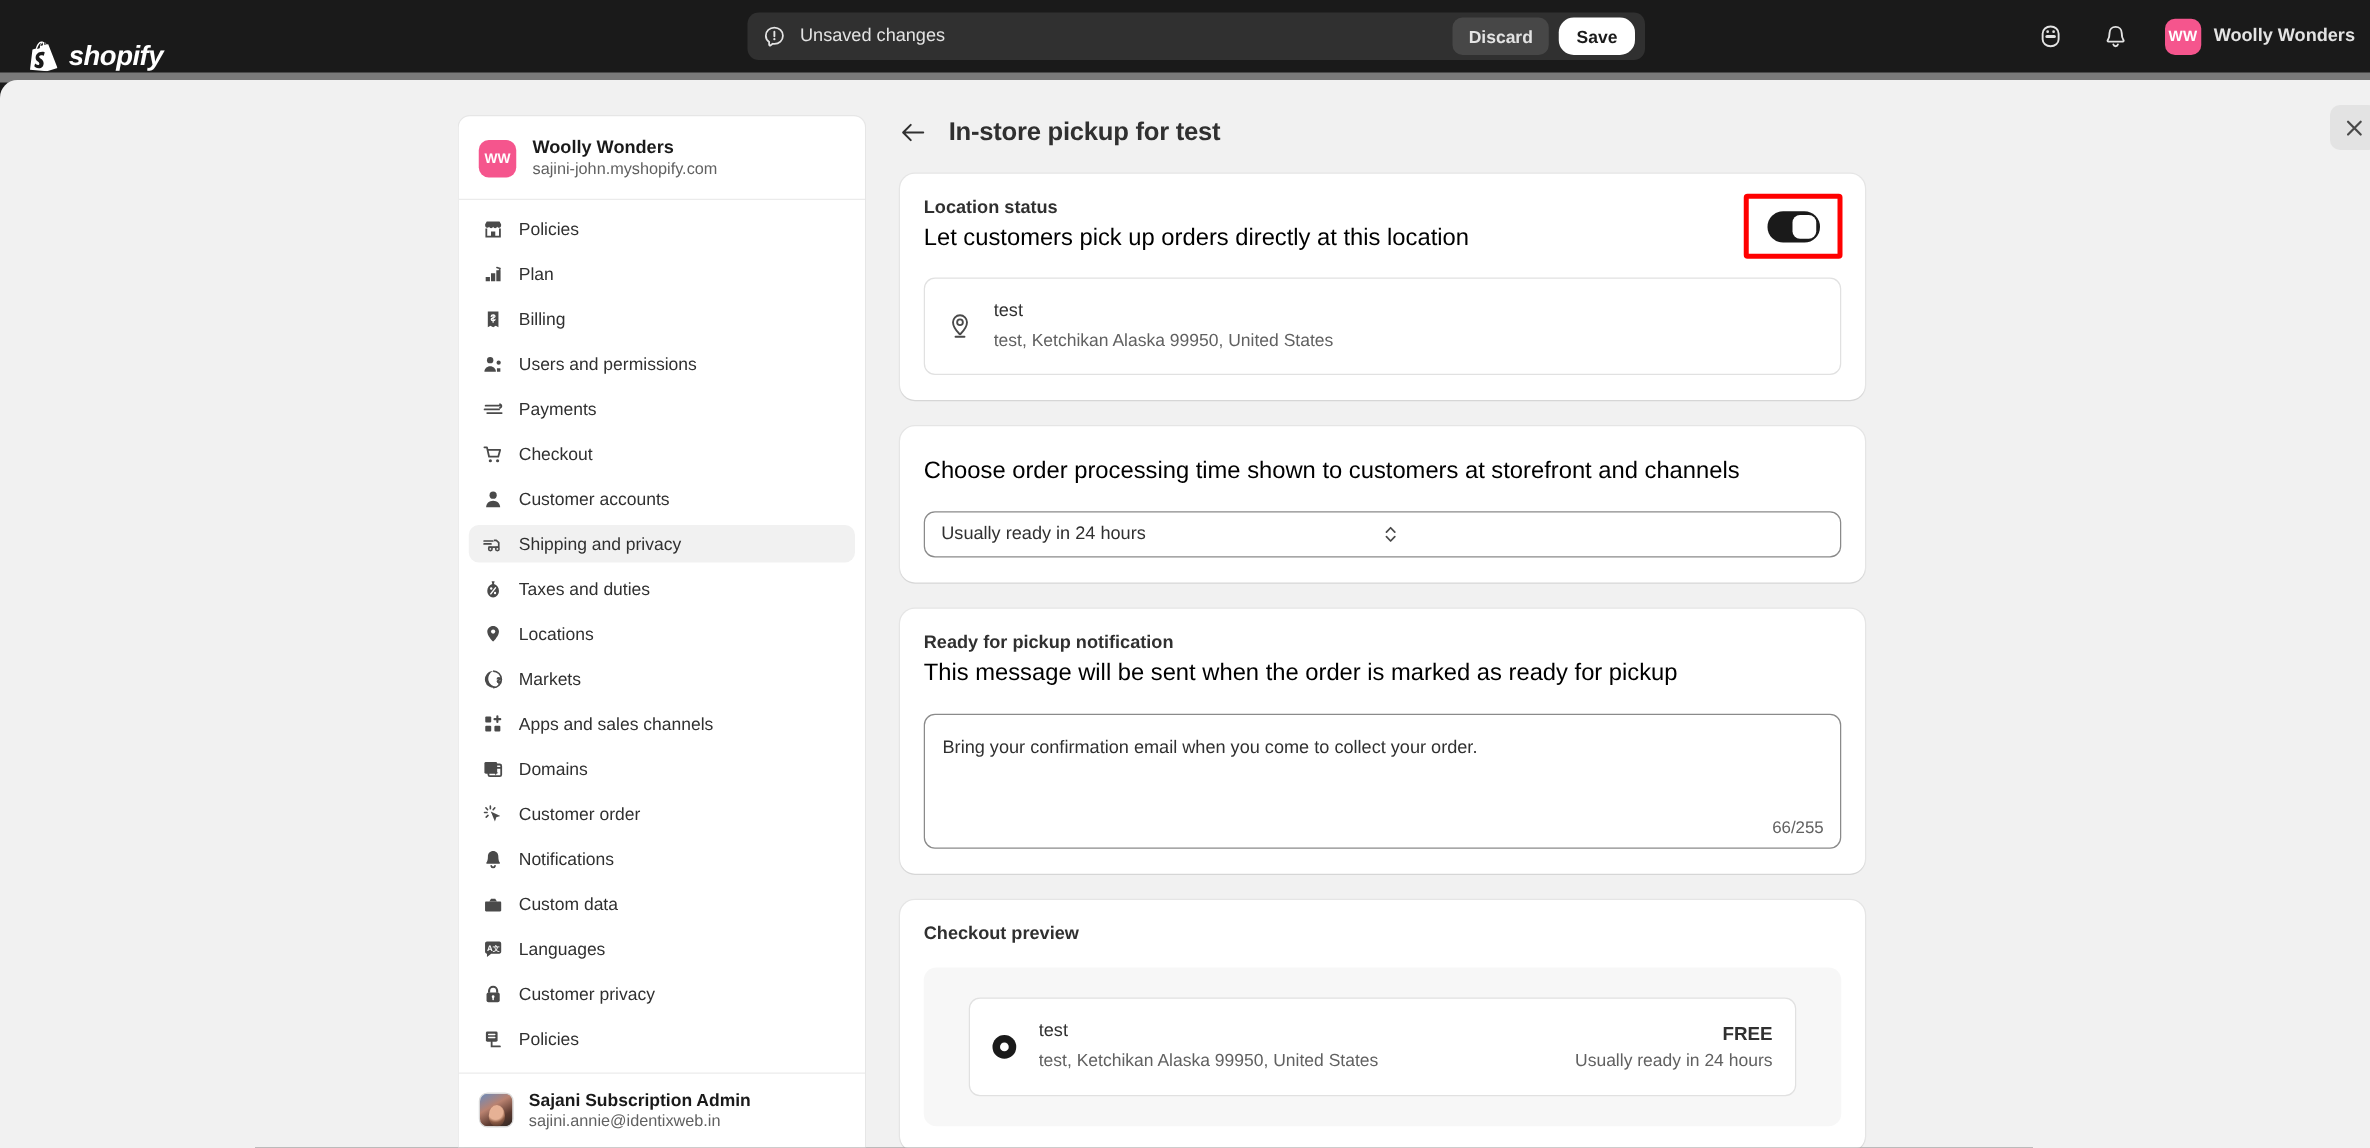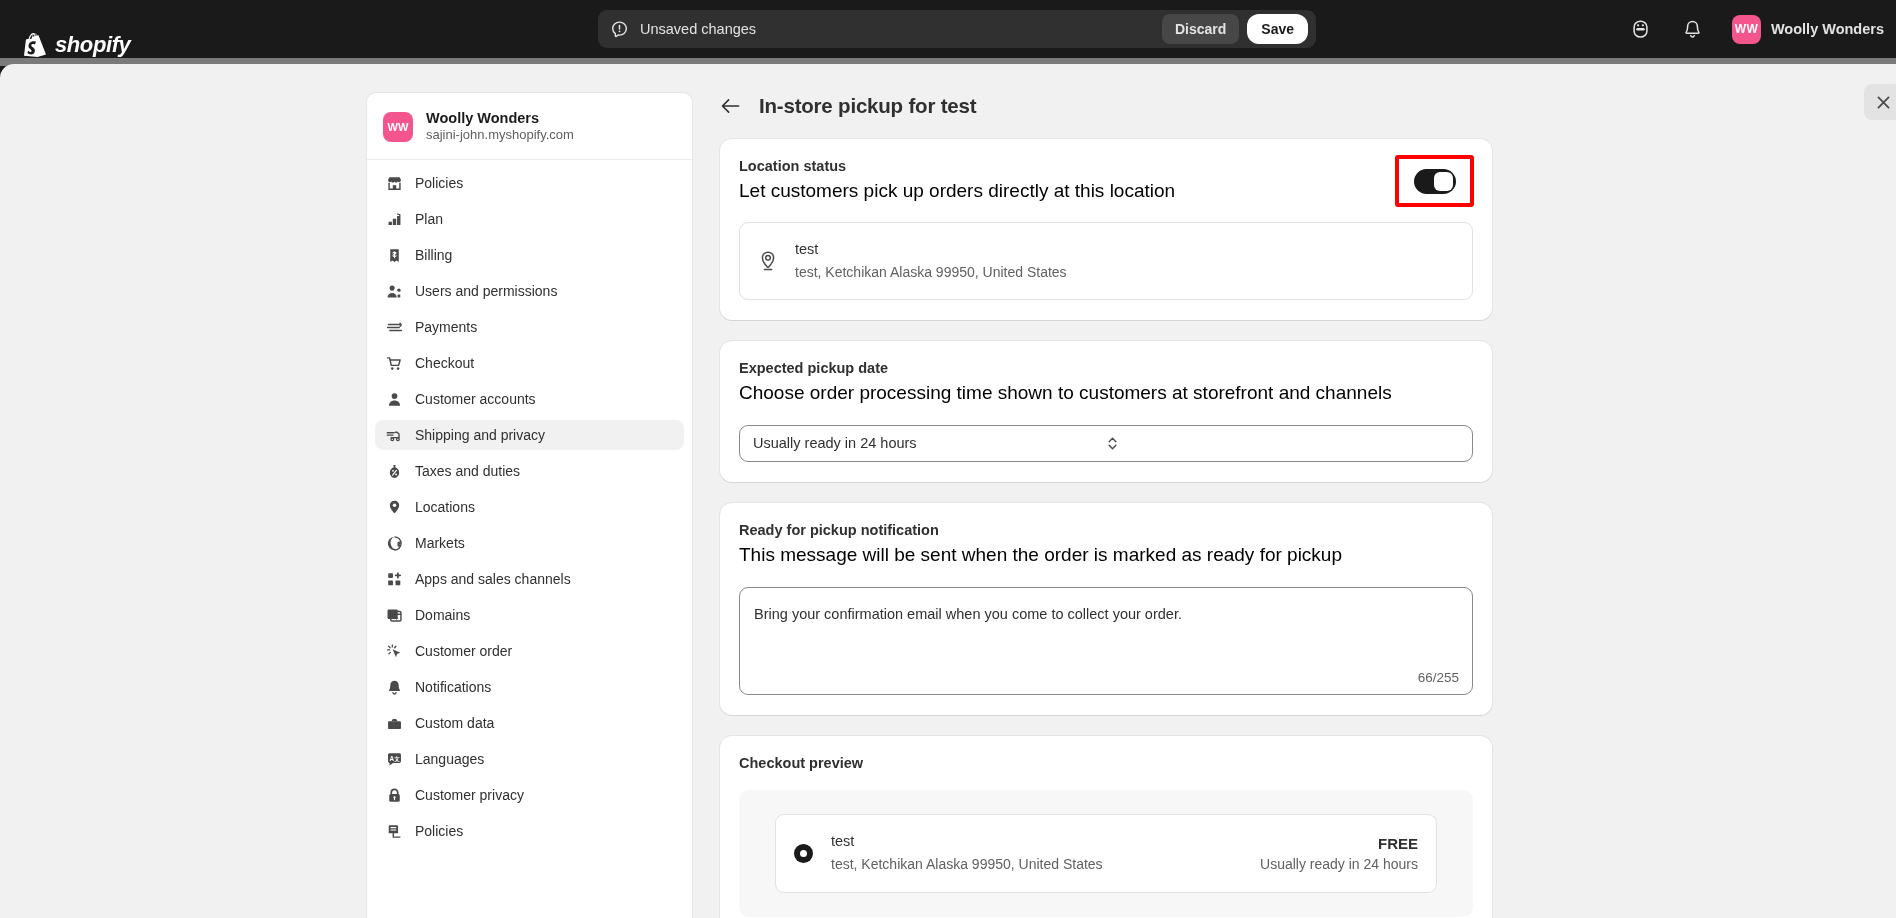--- a/index.html
+++ b/index.html
@@ -443,20 +443,27 @@
               <rect x="3.2" y="2.6" width="11" height="9.6" rx="1.4" fill="#4a4a4a"></rect>
               <path d="M5.8 5.4h5.8M5.8 8.2h5.8" stroke="#fff" stroke-width="1.3" stroke-linecap="round"></path>
               <path d="M8.6 12.2v4.4h7.8" fill="none" stroke="#4a4a4a" stroke-width="1.7" stroke-linecap="round"></path>
             </svg>
           </span>
         <span class="lbl">Policies</span>
       </div>
 
     </div>
 
+    <div class="nav-foot">
+      <div class="foot-av"></div>
+      <div>
+        <div class="foot-name">Sajani Subscription Admin</div>
+        <div class="foot-mail">sajini.annie@identixweb.in</div>
+      </div>
+    </div>
   </div>
 
   <div class="content">
 
     <div class="page-head">
       <span class="back-arrow">
         <svg width="19" height="16" viewBox="0 0 20 16">
           <path d="M18.5 8H2M8 1.6 1.6 8 8 14.4" fill="none" stroke="#303030" stroke-width="1.7" stroke-linecap="round" stroke-linejoin="round"></path>
         </svg>
       </span>
@@ -482,21 +489,20 @@
           </svg>
         </span>
         <div>
           <div class="loc-name">test</div>
           <div class="loc-addr">test, Ketchikan Alaska 99950, United States</div>
         </div>
       </div>
     </div>
 
     <div class="card">
-      <div class="card-title">Expected pickup date</div>
       <div class="card-sub">Choose order processing time shown to customers at storefront and channels</div>
       <div class="select">
         <span>Usually ready in 24 hours</span>
         <span>
           <svg width="13" height="17" viewBox="0 0 14 18">
             <path d="M3.4 7 7 3.3 10.6 7M3.4 11 7 14.7 10.6 11" fill="none" stroke="#4a4a4a" stroke-width="1.5" stroke-linecap="round" stroke-linejoin="round"></path>
           </svg>
         </span>
       </div>
     </div>

